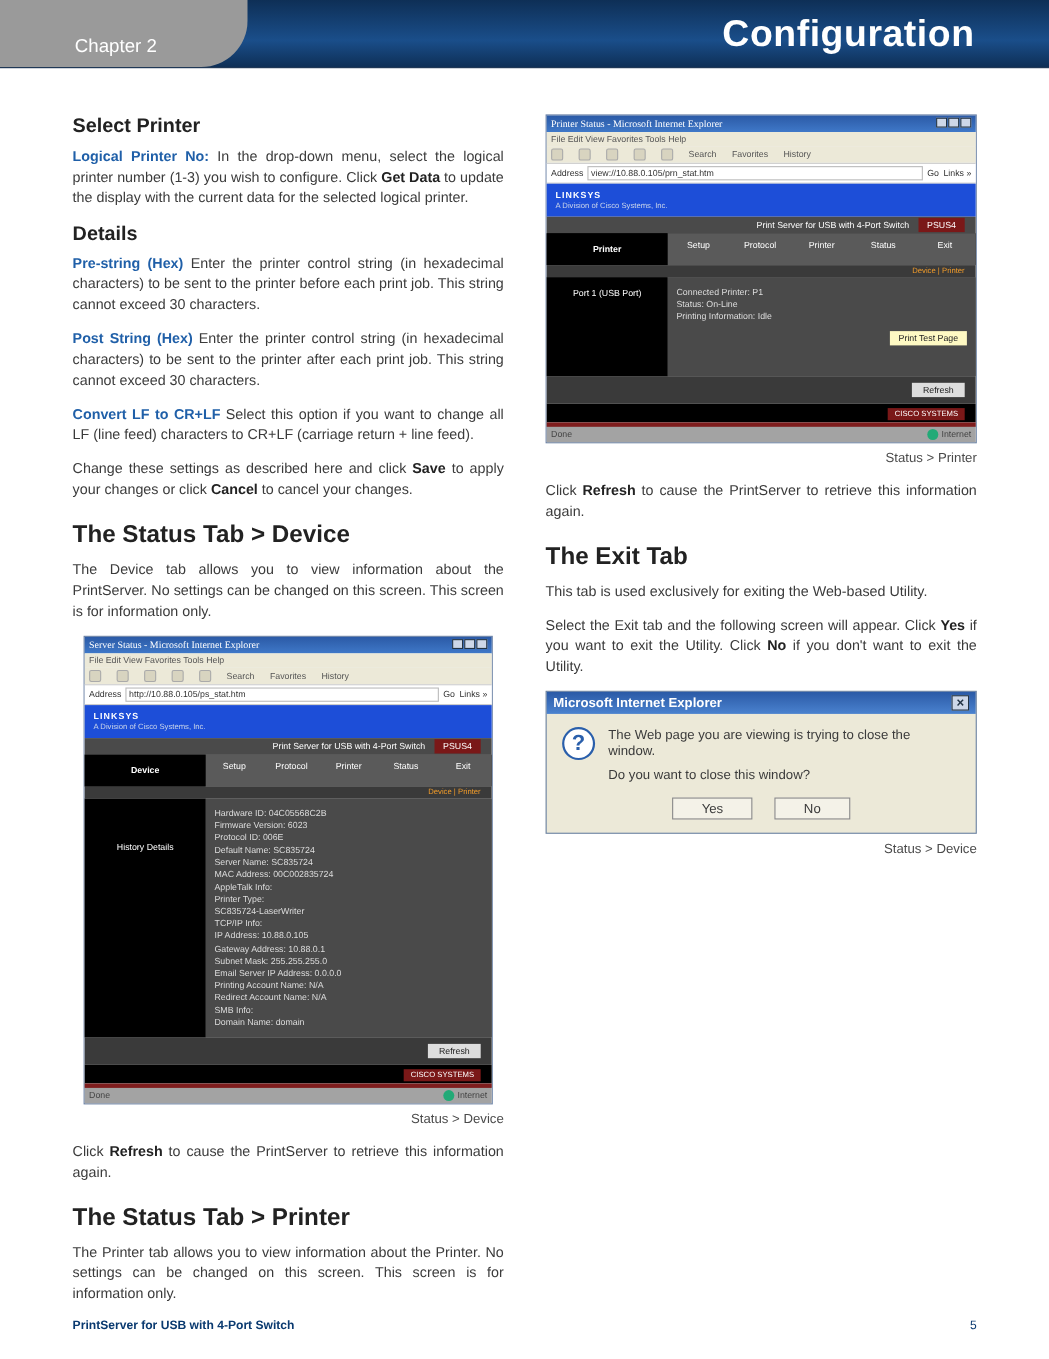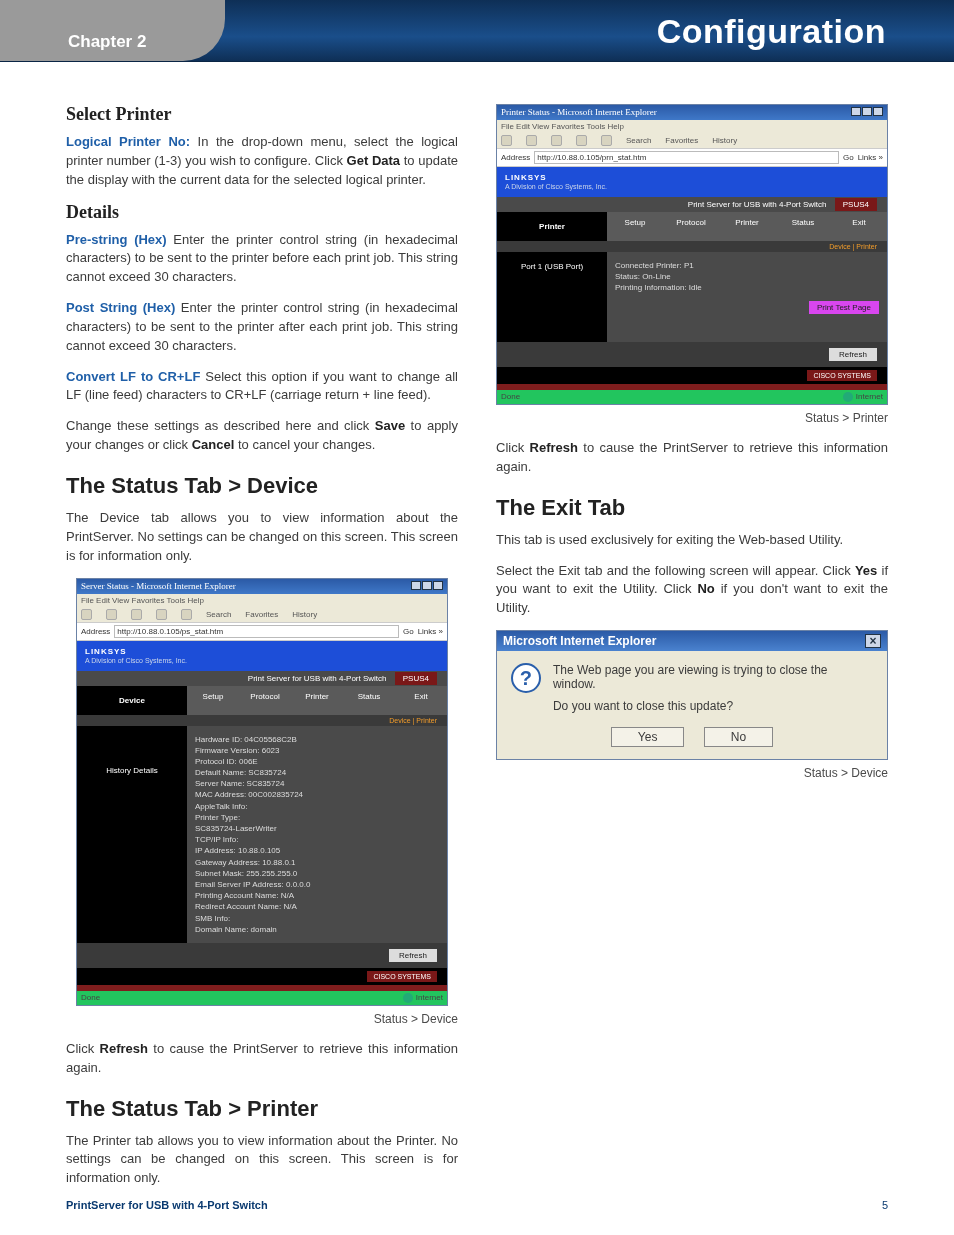--- a/index.html
+++ b/index.html
@@ -23,21 +23,21 @@
     position: absolute;
     left: 0; top: 0; bottom: 0;
     width: 225px;
     background: #9a9a9a;
     border-bottom-right-radius: 42px;
   }
   .banner .tab .chapter {
     position: absolute;
     left: 68px; top: 32px;
     color: #fff;
-    font-weight: 700;
+    font-weight: 400;
     font-size: 17px;
   }
   .banner .title {
     position: absolute;
     right: 68px; top: 12px;
     color: #fff;
     font-size: 34px;
     font-weight: 700;
     letter-spacing: .5px;
     font-family: "Arial Narrow", Arial, sans-serif;
@@ -46,21 +46,21 @@
     display: flex;
     gap: 38px;
     padding: 42px 66px 0 66px;
   }
   .col { flex: 1 1 0; }
   h2.sub {
     font-size: 18px;
     font-weight: 700;
     color: #222;
     margin-bottom: 8px;
-    font-family: Liberation Serif, serif;
+    font-family: Liberation Sans, sans-serif;
   }
   h2.tabhead {
     font-size: 22px;
     font-weight: 700;
     color: #222;
     margin: 18px 0 10px 0;
     font-family: "Arial Narrow", Arial, sans-serif;
   }
   p { margin-bottom: 12px; line-height: 1.45; text-align: justify; }
   .label { color: #1f5fa8; font-weight: 700; }
@@ -107,21 +107,21 @@
   .linksys-tabs .bar{ flex:1; background:#5a5a5a; display:flex;}
   .linksys-tabs .bar span{ flex:1; text-align:center; color:#fff; font-size:8px; padding:6px 2px;}
   .linksys-subbar{ background:#3a3a3a; color:#f29c2a; text-align:right; font-size:7px; padding:2px 10px;}
   .linksys-content{ display:flex; min-height:150px; background:#4a4a4a;}
   .linksys-content .left{ width:110px; background:#000; color:#fff; font-size:8px; text-align:center; padding-top:40px;}
   .linksys-content .right{ flex:1; background:#4a4a4a; color:#ddd; padding:8px; line-height:1.4;}
   .linksys-foot{ background:#3a3a3a; text-align:right; padding:6px 10px;}
   .linksys-foot .rbtn{ display:inline-block; background:#ddd; color:#222; padding:2px 10px; font-size:8px;}
   .linksys-brand{ background:#000; text-align:right; padding:4px 10px;}
   .linksys-brand .logo{ background:#7a1818; color:#fff; font-size:7px; padding:2px 6px;}
-  .ie-status{ background:#22c55e; border-top:6px solid #7f1d1d; display:flex; justify-content:space-between; padding:2px 4px;}
+  .ie-status{ background:#a3a3a3; border-top:4px solid #7f1d1d; display:flex; justify-content:space-between; padding:2px 4px;}
   .ie-status .seg{ color:#444;}
   .ie-status .globe{ width:10px;height:10px;background:#2a7; border-radius:50%; display:inline-block; vertical-align:middle; margin-right:3px;}
   
   .dialog{
     border:1px solid #6b82a6;
     background:#ece9d8;
     font-size:12px;
     width:100%;
   }
   .dialog .dhead{
@@ -287,21 +287,21 @@
         <span class="btn"></span>
         <span class="btn"></span>
         <span class="btn"></span>
         <span class="btn"></span>
         <span style="color:#555;">Search</span>
         <span style="color:#555;">Favorites</span>
         <span style="color:#555;">History</span>
       </div>
       <div class="ie-addr">
         <span>Address</span>
-        <span class="field">http://10.88.0.105/prn_stat.htm</span>
+        <span class="field">view://10.88.0.105/prn_stat.htm</span>
         <span>Go</span>
         <span>Links »</span>
       </div>
       <div class="ie-body">
         <div class="linksys-bar">
           <span>LINKSYS</span><br>
           <span class="linksys-sub">A Division of Cisco Systems, Inc.</span>
         </div>
         <div class="linksys-strip">
           <span>Print Server for USB with 4-Port Switch</span>
@@ -318,21 +318,21 @@
           </div>
         </div>
         <div class="linksys-subbar">Device  |  Printer</div>
         <div class="linksys-content" style="min-height:90px;">
           <div class="left" style="padding-top:10px;">Port 1 (USB Port)</div>
           <div class="right">
             <div>Connected Printer:   P1</div>
             <div>Status:              On-Line</div>
             <div>Printing Information: Idle</div>
             <div style="text-align:right;margin-top:8px;">
-              <span class="rbtn" style="background:#d946ef;color:#222;padding:2px 8px;margin-left:16px;">Print Test Page</span>
+              <span class="rbtn" style="background:#fef9c3;color:#222;padding:2px 8px;margin-left:16px;">Print Test Page</span>
             </div>
           </div>
         </div>
         <div class="linksys-foot">
           <span class="rbtn">Refresh</span>
         </div>
         <div class="linksys-brand">
           <span class="logo">CISCO SYSTEMS</span>
         </div>
       </div>
@@ -355,21 +355,21 @@
 
     <div class="dialog" style="margin:6px 0 0 0;">
       <div class="dhead">
         <span>Microsoft Internet Explorer</span>
         <span class="x">×</span>
       </div>
       <div class="dbody">
         <div class="qmark">?</div>
         <div>
           <div>The Web page you are viewing is trying to close the window.</div>
-          <div style="margin-top:8px;">Do you want to close this update?</div>
+          <div style="margin-top:8px;">Do you want to close this window?</div>
         </div>
       </div>
       <div class="dbtns">
         <span>Yes</span>
         <span>No</span>
       </div>
     </div>
     <div class="caption">Status &gt; Device</div>
   </div>
 </div>

